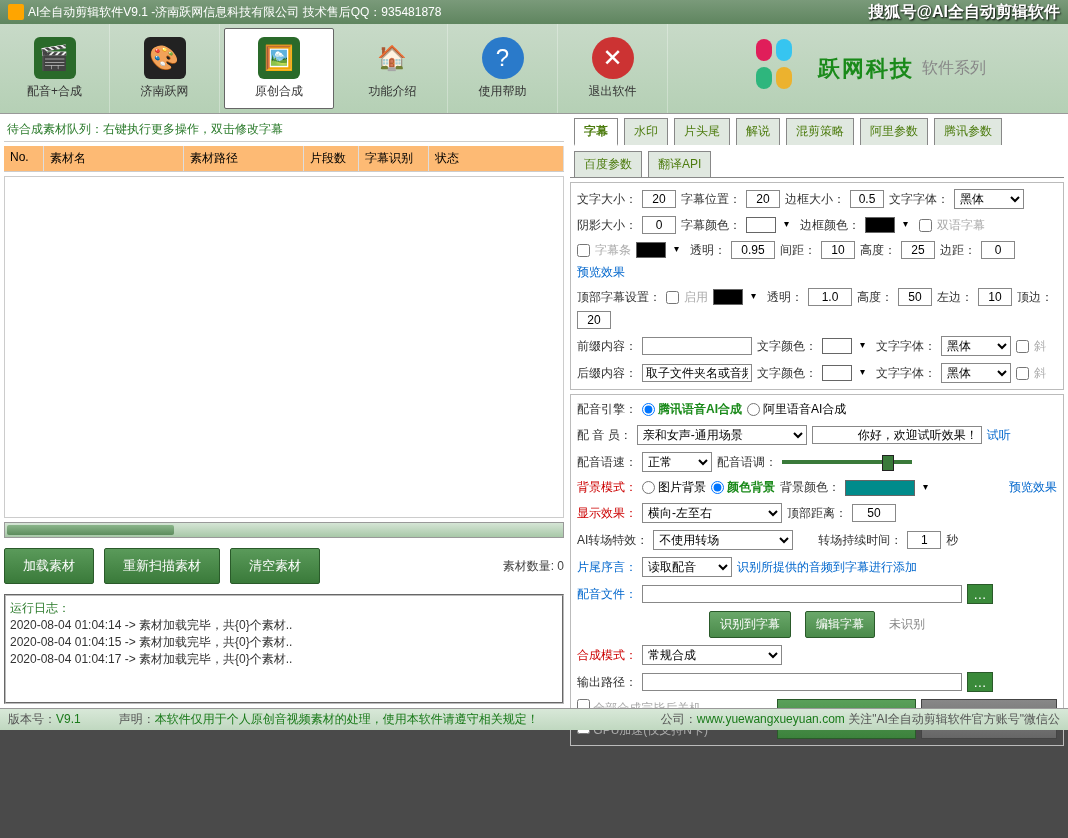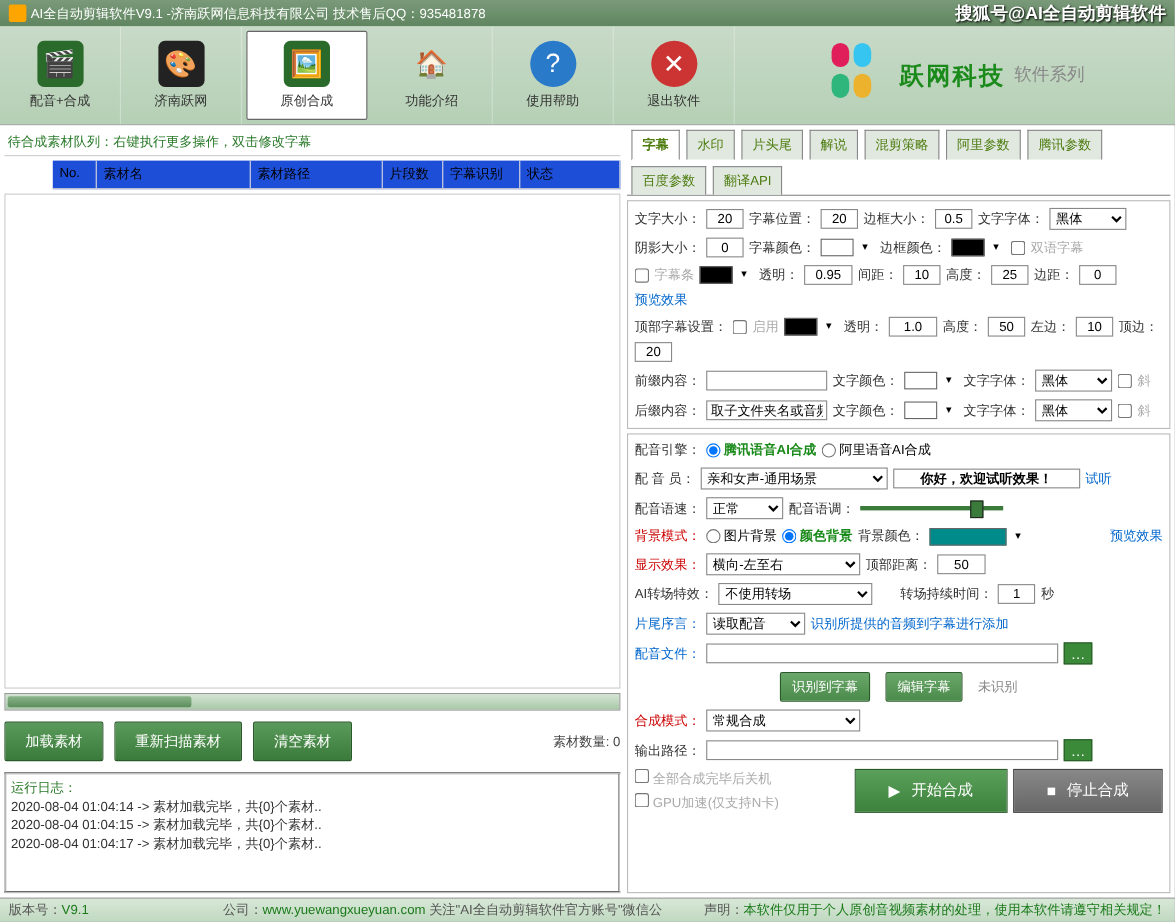--- a/index.html
+++ b/index.html
@@ -1,17 +1,17 @@
 <!DOCTYPE html>
 <html><head>
 <meta charset="utf-8">
 <style>
 * { box-sizing: border-box; margin: 0; padding: 0; font-family: "Microsoft YaHei", SimSun, sans-serif; }
 body { background: #4a4a4a; width: 1068px; height: 838px; overflow: hidden; font-size: 12px; }
-.window { width: 1068px; height: 838px; background: #e8f0e8; display: flex; flex-direction: column; }
+.window { width: 1068px; height: 730px; background: #e8f0e8; display: flex; flex-direction: column; }
 .titlebar { height: 24px; background: linear-gradient(#7a9a7a,#5f855f); color: #fff; display: flex; align-items: center; padding: 0 8px; font-size: 12px; }
 .titlebar .t-left { display: flex; align-items: center; gap: 4px; flex: 1; }
 .titlebar .t-right { font-size: 16px; font-weight: bold; text-shadow: 1px 1px 2px #000; }
 .app-icon { width: 16px; height: 16px; background: #ffa500; border-radius: 2px; display: inline-block; }
 .toolbar { height: 90px; background: linear-gradient(#c8dac8,#b5d0b5); display: flex; align-items: stretch; border-bottom: 1px solid #999; }
 .tool-btn { width: 110px; display: flex; flex-direction: column; align-items: center; justify-content: center; gap: 4px; border-right: 1px solid rgba(255,255,255,0.3); cursor: pointer; }
 .tool-btn.active { background: #fff; border: 1px solid #666; margin: 4px; border-radius: 2px; }
 .tool-icon { width: 42px; height: 42px; border-radius: 6px; display: flex; align-items: center; justify-content: center; font-size: 24px; color: #fff; }
 .tool-label { font-size: 12px; color: #333; }
 .brand { flex: 1; display: flex; align-items: center; justify-content: center; gap: 8px; }
@@ -19,21 +19,21 @@
 .brand-logo span { position: absolute; width: 16px; height: 22px; border-radius: 8px; }
 .brand-text { font-size: 22px; font-weight: bold; letter-spacing: 2px; }
 .brand-text .green { color: #1a8a1a; }
 .brand-sub { font-size: 16px; color: #888; writing-mode: horizontal-tb; }
 
 .body { flex: 1; display: flex; padding: 4px; gap: 6px; background: #fff; min-height: 0; }
 .left-pane { width: 560px; display: flex; flex-direction: column; gap: 4px; }
 .right-pane { flex: 1; display: flex; flex-direction: column; gap: 4px; min-width: 0; }
 
 .queue-hint { color: #2a7a2a; font-size: 12px; padding: 3px; border-bottom: 1px solid #ccc; }
-.grid-head { display: flex; background: #1d4ed8; border-bottom: 1px solid #ccc; font-size: 12px; margin-left: 44px; }
+.grid-head { display: flex; background: #fdba74; border-bottom: 1px solid #ccc; font-size: 12px; }
 .grid-head > div { padding: 4px 6px; border-right: 1px solid #ddd; }
 .grid-body { flex: 1; background: #fff; border: 1px solid #ccc; overflow: auto; }
 .scrollbar-h { height: 16px; background: linear-gradient(#d5e5d5,#a8c8a8); border: 1px solid #999; position: relative; }
 .scrollbar-h::before { content:''; position:absolute; left:2px; top:2px; width:30%; height:10px; background: linear-gradient(#8ab58a,#5c8c5c); border-radius:2px; }
 
 .btn-row { display: flex; gap: 10px; align-items: center; padding: 6px 0; }
 .gbtn { background: linear-gradient(#5a9a5a,#3a7a3a); color: #fff; border: 1px solid #2a5a2a; padding: 8px 18px; font-size: 13px; cursor: pointer; border-radius: 2px; }
 .sbtn { background: linear-gradient(#6aa86a,#4a8a4a); color: #fff; border: 1px solid #2a5a2a; padding: 4px 10px; font-size: 12px; cursor: pointer; border-radius: 2px; }
 .mat-count { margin-left: auto; color: #444; font-size: 12px; }
 
@@ -252,21 +252,21 @@
               <span class="on">腾讯语音AI合成</span>
             </span>
           <span class="radio-g">
               <input type="radio" style="">
               <span>阿里语音AI合成</span>
             </span>
         </div>
         <div class="row">
           <span class="lbl">配 音 员：</span>
           <select class="sel w170"><option>亲和女声-通用场景</option></select>
-          <input class="inp" style="width: 170px; text-align: center; font-weight: bold;" value="你好，欢迎试听效果！">
+          <input class="inp" style="width: 170px; text-align: right;" value="你好，欢迎试听效果！">
           <span class="link">试听</span>
         </div>
         <div class="row">
           <span class="lbl">配音语速：</span>
           <select class="sel w60"><option>正常</option></select>
           <span class="lbl">配音语调：</span>
           <div class="slider"></div>
         </div>
         <div class="row">
           <span class="lbl red">背景模式：</span>
@@ -333,16 +333,16 @@
             <span>■</span>
               <span>停止合成</span>
           </button>
         </div>
       </div>
     </div>
   </div>
 
   <div class="statusbar">
     <span><span>版本号：</span><span class="green">V9.1</span></span>
+    <span><span>声明：</span><span class="green">本软件仅用于个人原创音视频素材的处理，使用本软件请遵守相关规定！</span></span>
     <span style="margin-left:auto"><span>公司：</span><span class="green">www.yuewangxueyuan.com</span> <span>关注"AI全自动剪辑软件官方账号"微信公</span></span>
-    <span><span>声明：</span><span class="green">本软件仅用于个人原创音视频素材的处理，使用本软件请遵守相关规定！</span></span>
   </div>
 </div>
 
 </body></html>

